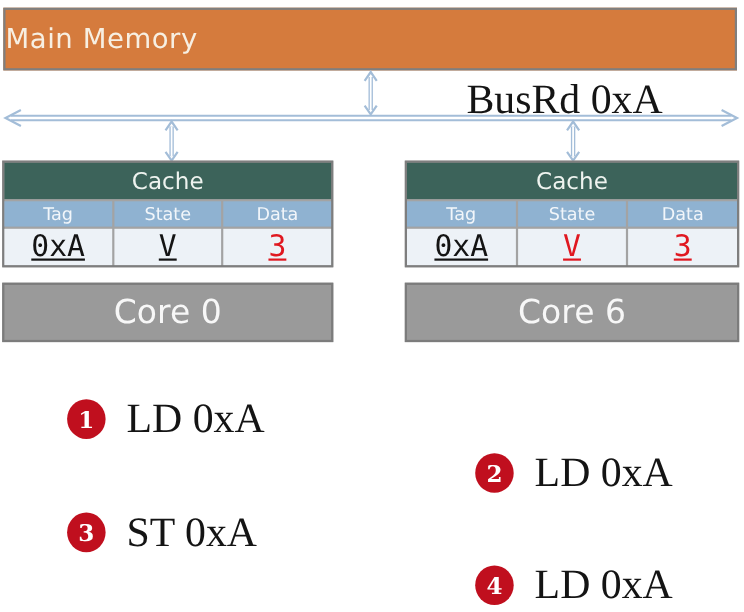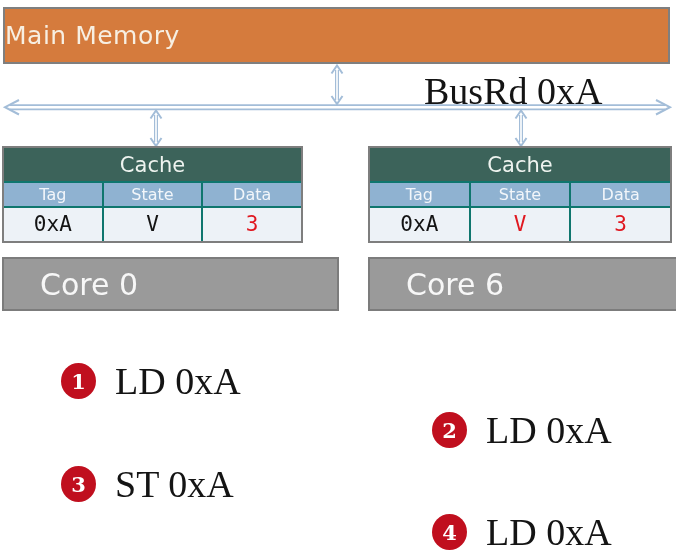--- a/index.html
+++ b/index.html
@@ -15,47 +15,47 @@
     background:#d57b3d;border:2.5px solid #7f7f7f;
     display:flex;align-items:center;justify-content:flex-start;
     color:#f7efe2;font-size:25px;letter-spacing:.5px;
   }
 
   
   svg.layer{left:0;top:0;pointer-events:none;}
 
   
   .cache-table{
-    border:2px solid #7e7e7e;background:#0f766e;
+    border:2px solid #7e7e7e;background:#a3a3a3;
     display:flex;flex-direction:column;
   }
   .cache-left{left:2px;top:146px;width:297px;height:93px;}
   .cache-right{left:368px;top:146px;width:300px;height:93px;}
   .cache-title{
     height:33px;background:#3c635a;color:#eef3ef;
     display:flex;align-items:center;justify-content:center;
     font-size:21px;margin-bottom:2px;
   }
   .col-row{display:flex;height:23px;gap:2px;margin-bottom:2px;}
   .col-cell{
     flex:1;background:#8fb2d1;color:#f2f6fa;font-weight:normal;
     font-size:16px;display:flex;align-items:center;justify-content:center;
   }
   .data-row{display:flex;flex:1;gap:2px;}
   .data-cell{
     flex:1;background:#edf2f7;
     display:flex;align-items:center;justify-content:center;
-    font-family:"DejaVu Sans Mono", monospace;font-size:21px;line-height:1;
+    font-family:"DejaVu Sans Mono", monospace;font-size:27px;line-height:1;text-decoration:underline;
   }
 
   
   .core{
     background:#9a9a9a;border:2px solid #7c7c7c;
-    display:flex;align-items:center;
-    color:#f7f7f7;font-size:30px;padding-left:36px;
+    display:flex;align-items:center;justify-content:center;
+    color:#f7f7f7;font-size:30px;
   }
   .core-left{left:2px;top:257px;width:297px;height:50px;}
   .core-right{left:368px;top:257px;width:300px;height:50px;}
 
   
   .mono-label{
     font-family:Liberation Serif, serif;color:#141414;
     font-size:38px;line-height:1;white-space:pre;
   }
   .busrd{left:424px;top:72px;}

